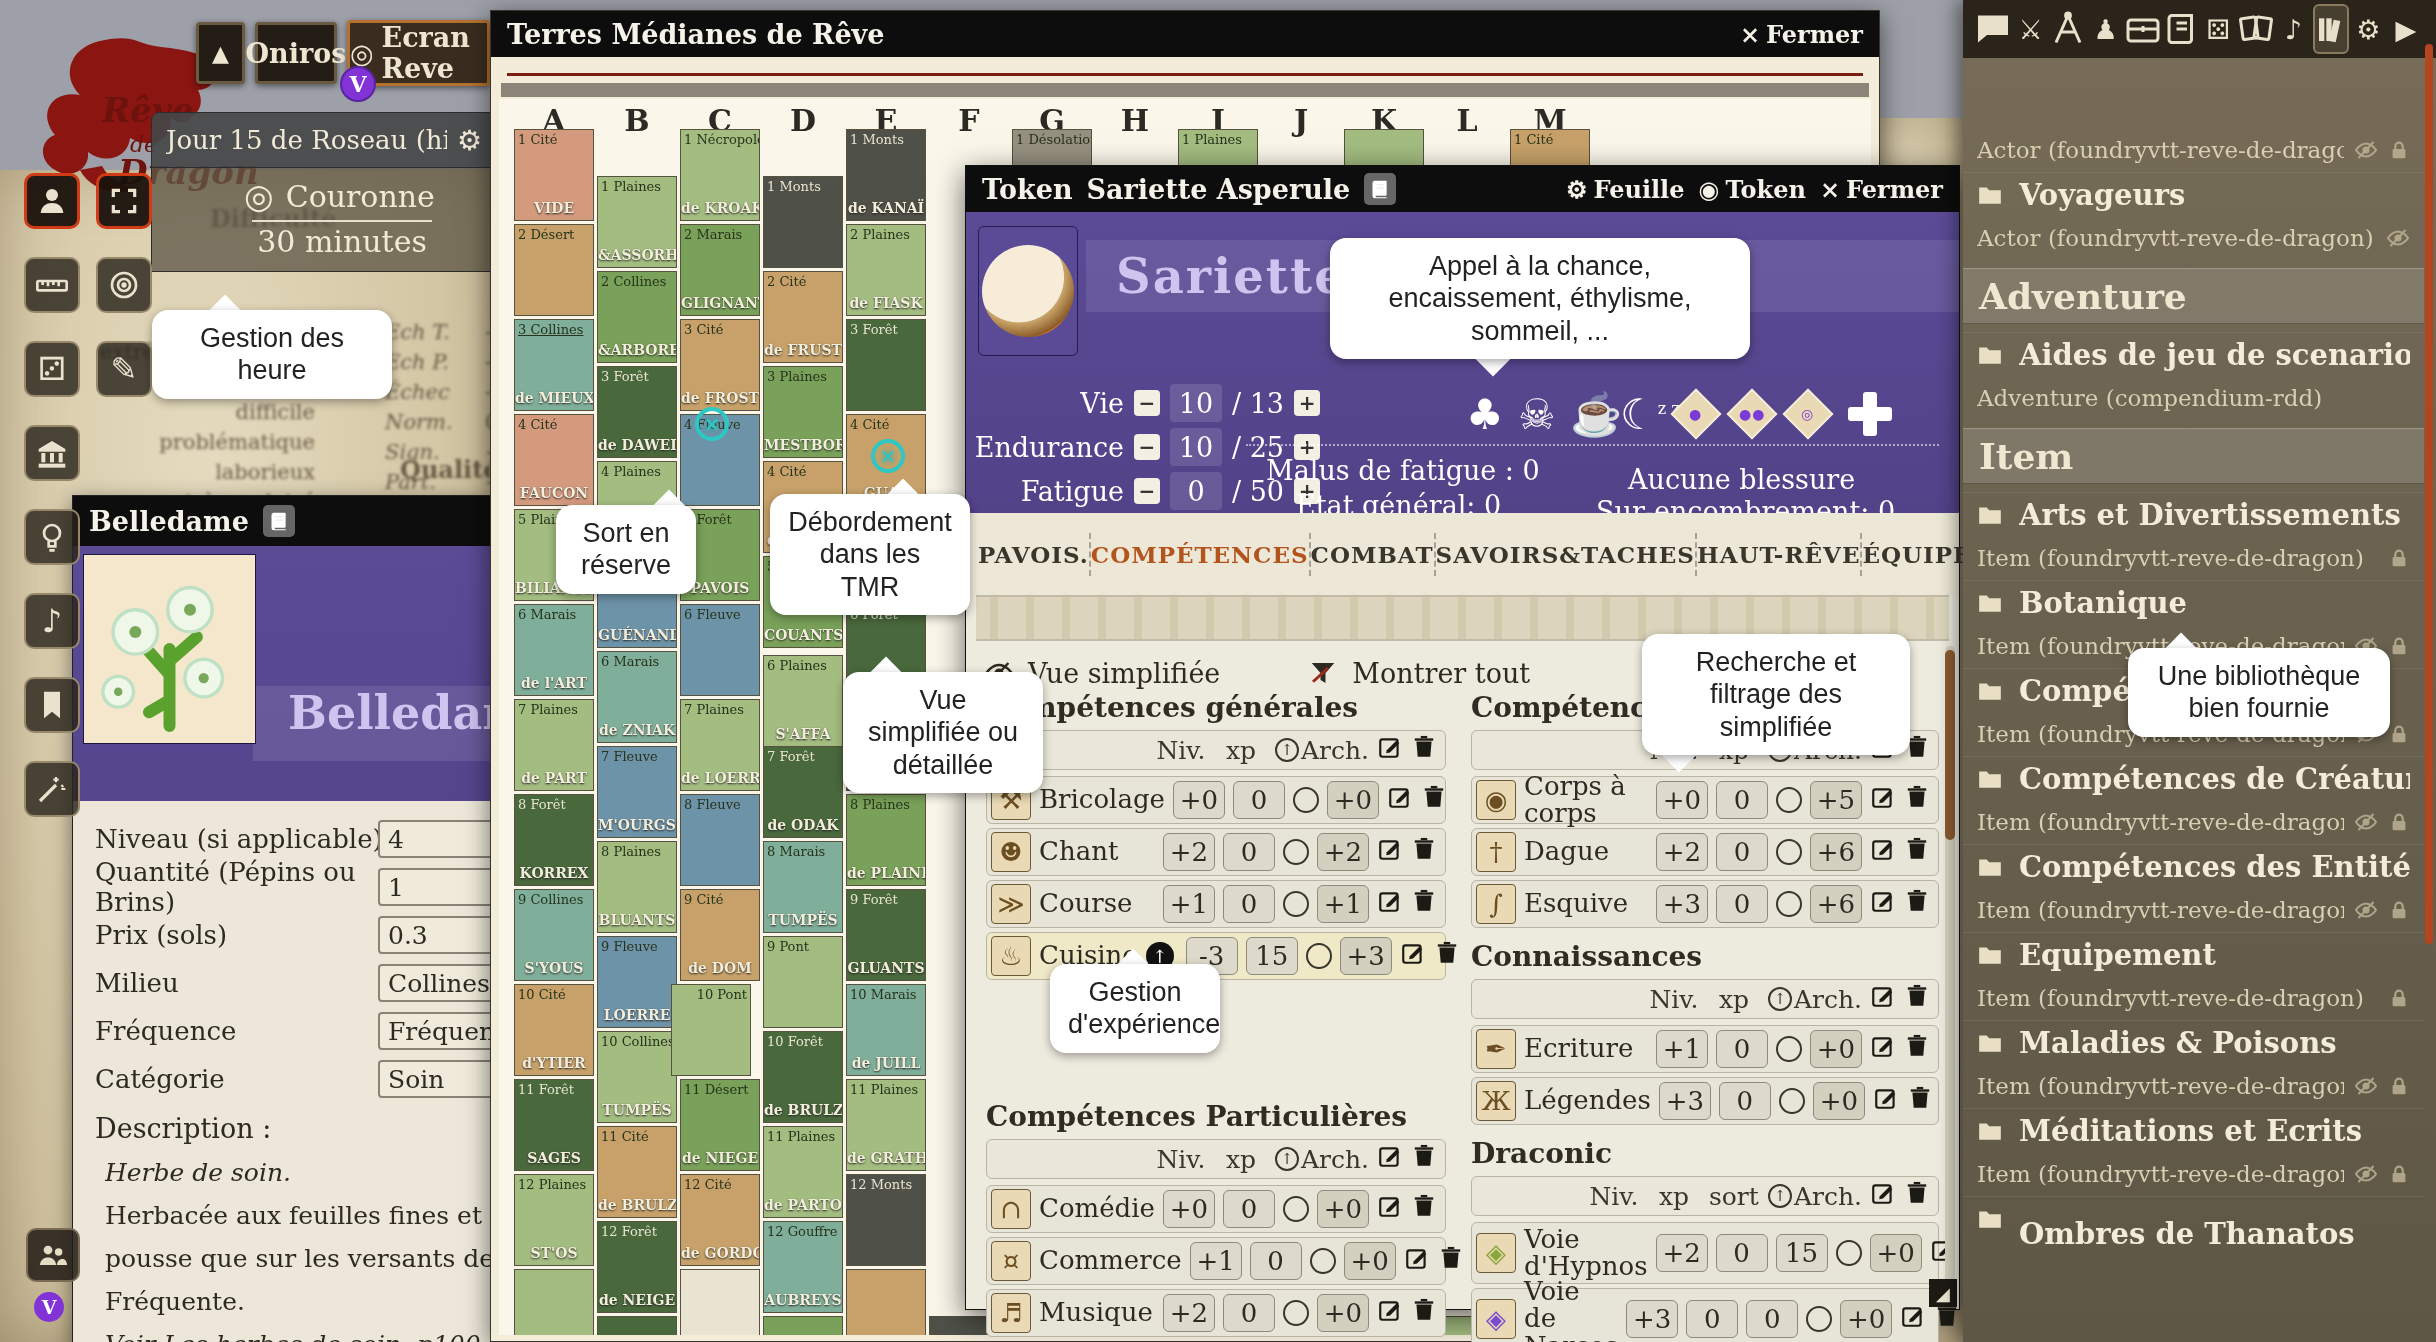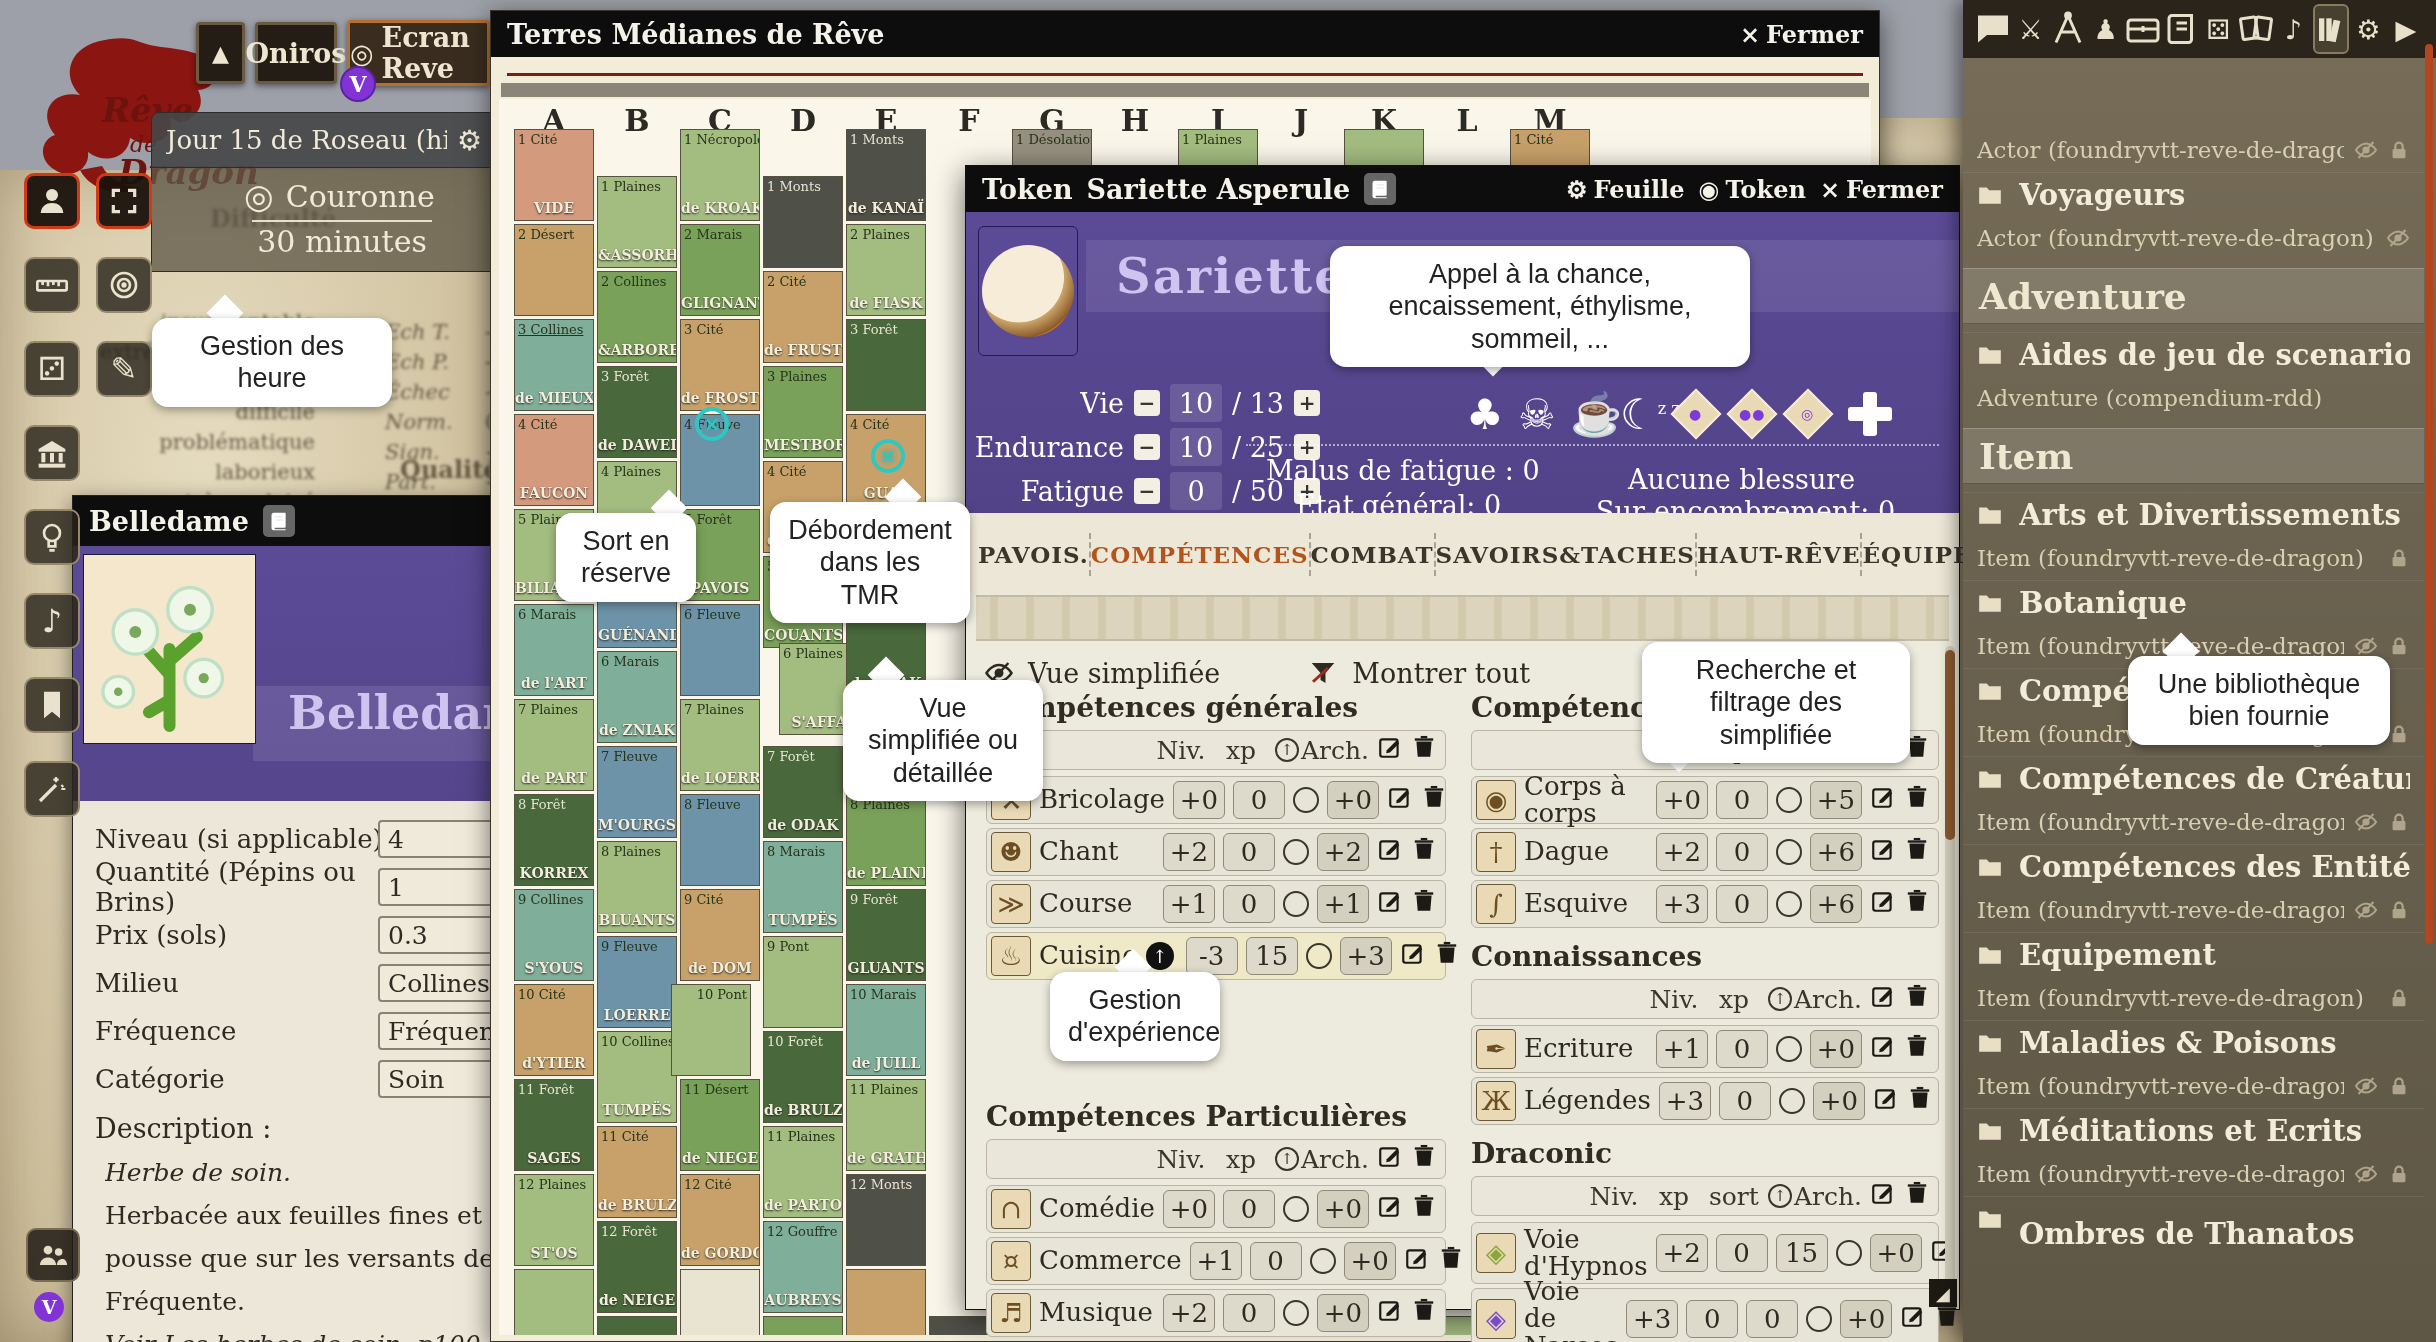--- a/index.html
+++ b/index.html
@@ -174,21 +174,21 @@
   .sb-pack .icon{font-size:22px;color:#bdb296;opacity:.85;}
   .sb-folder{height:44px;display:flex;align-items:center;gap:16px;padding:0 14px;font-size:29px;font-weight:bold;color:#f3ecd8;
     border-top:1px solid rgba(255,255,255,.08);cursor:pointer;}
   .sb-folder .icon{font-size:26px;color:#e8dfc4;}
   .sb-section{height:56px;margin:8px 0;display:flex;align-items:center;padding:0 16px;font-size:36px;font-weight:bold;
     background:rgba(255,255,255,.13);border-top:1px solid rgba(255,255,255,.2);border-bottom:1px solid rgba(0,0,0,.25);}
   #sb-scroll{position:absolute;right:3px;top:44px;width:8px;height:900px;background:#b5451f;border-radius:4px;}
 
   
   .tooltip{position:absolute;background:#fff;color:#222;border-radius:16px;padding:12px 18px;font-family:"Liberation Sans",sans-serif;
-    font-size:27px;line-height:1.2;text-align:center;box-shadow:0 3px 10px rgba(0,0,0,.35);z-index:10;margin-top:8px;}
+    font-size:27px;line-height:1.2;text-align:center;box-shadow:0 3px 10px rgba(0,0,0,.35);z-index:10;}
   .tt-tail{position:absolute;width:26px;height:26px;background:#fff;transform:rotate(45deg);z-index:9;}
 </style>
 </head>
 <body>
 <div id="stage">
 
 <div class="parchment" style="left:0;top:170px;width:508px;height:1172px;"></div>
 <div class="parchment" style="left:1872px;top:118px;width:95px;height:1224px;"></div>
 <div id="journal">
       <div class="jl hdr" style="left:110px;top:-86px;">Difficulté</div>
@@ -595,21 +595,21 @@
           <span class="cb">MESTBORD</span>
         </div>
         <div class="map-cell c-t" style="left: 264px; top: 362px;">
           <span class="ct">4 Cité</span>
           <span class="cb">de FOAM</span>
         </div>
         <div class="map-cell c-G" style="left: 264px; top: 457px;">
           <span class="ct">5 Forêt</span>
           <span class="cb">COUANTS</span>
         </div>
-        <div class="map-cell c-g" style="left: 264px; top: 544px; margin-left: 16px;">
+        <div class="map-cell c-g" style="left: 264px; top: 556px;">
           <span class="ct">6 Plaines</span>
           <span class="cb">S'AFFA</span>
         </div>
         <div class="map-cell c-f" style="left: 264px; top: 647px;">
           <span class="ct">7 Forêt</span>
           <span class="cb">de ODAK</span>
         </div>
         <div class="map-cell c-e" style="left: 264px; top: 742px;">
           <span class="ct">8 Marais</span>
           <span class="cb">TUMPËS</span>

